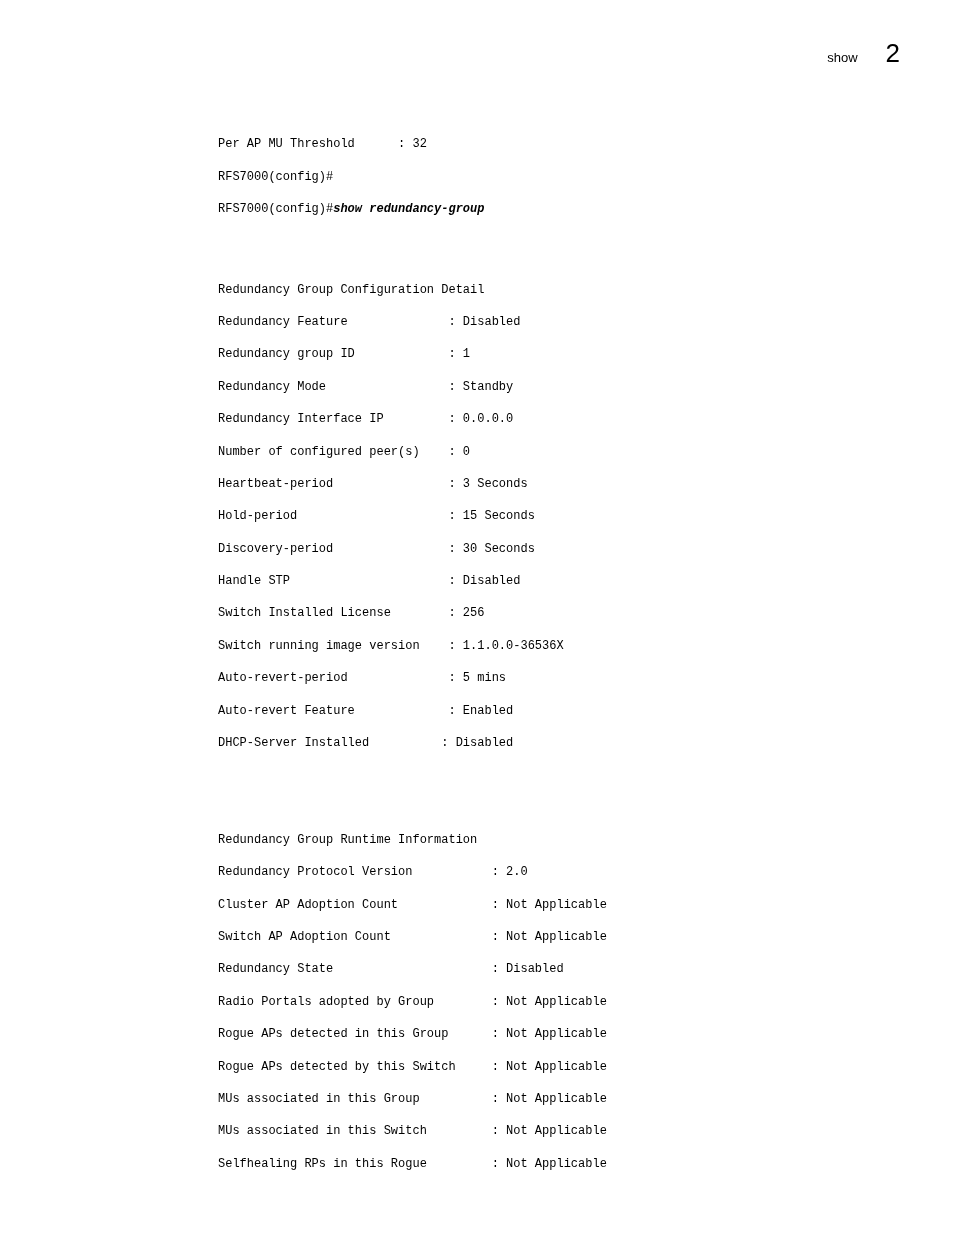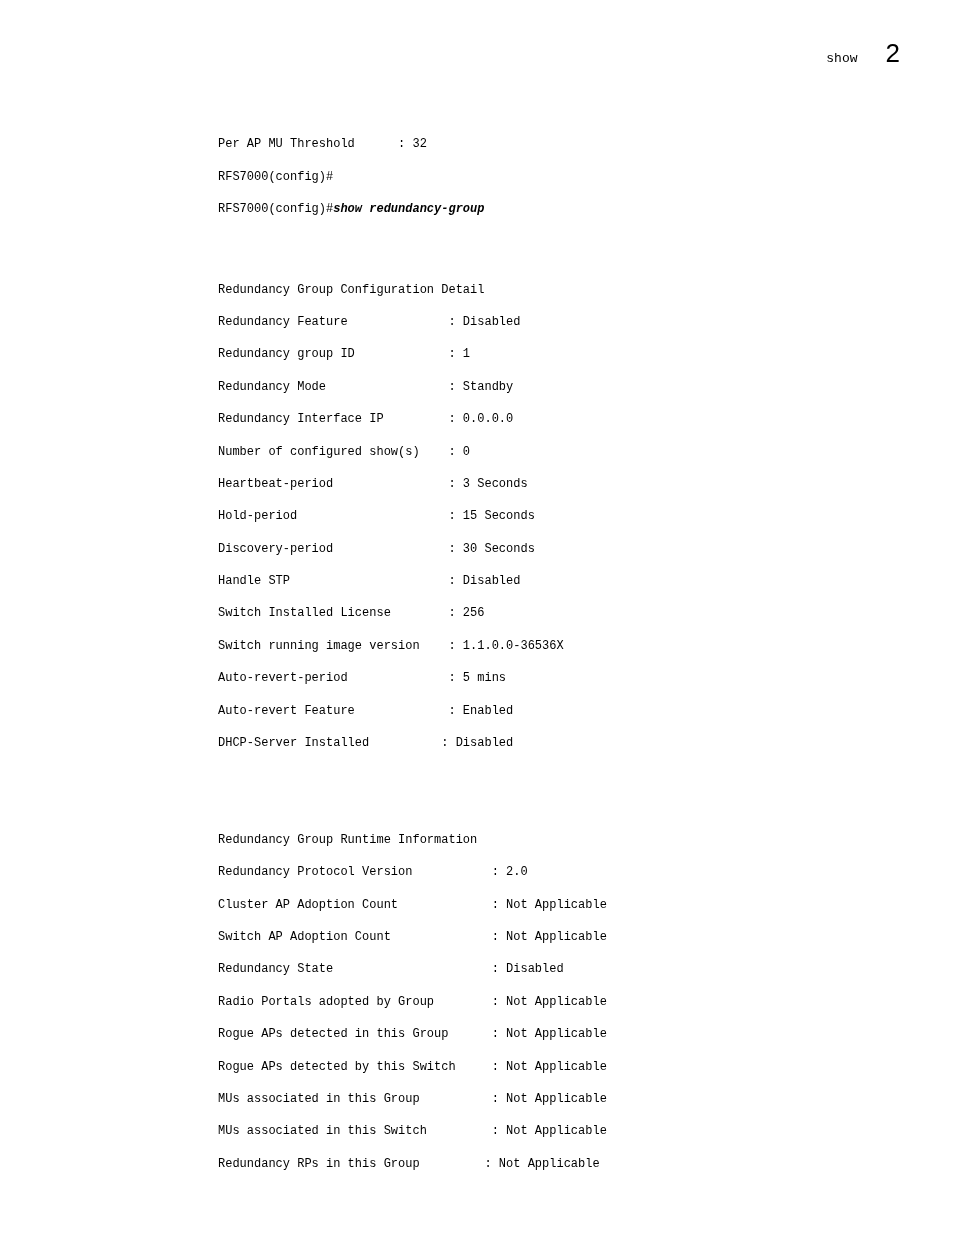--- a/index.html
+++ b/index.html
@@ -16,21 +16,21 @@
     }
     .header {
       position: absolute;
       top: 36px;
       right: 54px;
       display: flex;
       align-items: baseline;
       gap: 28px;
     }
     .header-text {
-      font-family: Liberation Mono, monospace;
+      font-family: Liberation Sans, sans-serif;
       font-size: 13px;
     }
     .header-num {
       font-family: Arial, Helvetica, sans-serif;
       font-size: 26px;
       font-weight: 400;
     }
     .content {
       margin: 84px 0 0 218px;
       white-space: pre;
@@ -50,21 +50,21 @@
 <div>Per AP MU Threshold      : 32</div>
 <div>RFS7000(config)#</div>
 <div><span>RFS7000(config)#</span><span class="bold">show redundancy-group</span></div>
 
 <div class="block">
 <div>Redundancy Group Configuration Detail</div>
 <div><span>Redundancy Feature              </span><span>: Disabled</span></div>
 <div><span>Redundancy group ID             </span><span>: 1</span></div>
 <div><span>Redundancy Mode                 </span><span>: Standby</span></div>
 <div><span>Redundancy Interface IP         </span><span>: 0.0.0.0</span></div>
-<div><span>Number of configured show(s)    </span><span>: 0</span></div>
+<div><span>Number of configured peer(s)    </span><span>: 0</span></div>
 <div><span>Heartbeat-period                </span><span>: 3 Seconds</span></div>
 <div><span>Hold-period                     </span><span>: 15 Seconds</span></div>
 <div><span>Discovery-period                </span><span>: 30 Seconds</span></div>
 <div><span>Handle STP                      </span><span>: Disabled</span></div>
 <div><span>Switch Installed License        </span><span>: 256</span></div>
 <div><span>Switch running image version    </span><span>: 1.1.0.0-36536X</span></div>
 <div><span>Auto-revert-period              </span><span>: 5 mins</span></div>
 <div><span>Auto-revert Feature             </span><span>: Enabled</span></div>
 <div><span>DHCP-Server Installed          </span><span>: Disabled</span></div>
 </div>
@@ -73,21 +73,21 @@
 <div>Redundancy Group Runtime Information</div>
 <div><span>Redundancy Protocol Version           </span><span>: 2.0</span></div>
 <div><span>Cluster AP Adoption Count             </span><span>: Not Applicable</span></div>
 <div><span>Switch AP Adoption Count              </span><span>: Not Applicable</span></div>
 <div><span>Redundancy State                      </span><span>: Disabled</span></div>
 <div><span>Radio Portals adopted by Group        </span><span>: Not Applicable</span></div>
 <div><span>Rogue APs detected in this Group      </span><span>: Not Applicable</span></div>
 <div><span>Rogue APs detected by this Switch     </span><span>: Not Applicable</span></div>
 <div><span>MUs associated in this Group          </span><span>: Not Applicable</span></div>
 <div><span>MUs associated in this Switch         </span><span>: Not Applicable</span></div>
-<div><span>Redundancy RPs in this Group         </span><span>: Not Applicable</span></div>
+<div><span>Selfhealing RPs in this Rogue         </span><span>: Not Applicable</span></div>
 
 
 
 
 
 
 </div>
 
 
 

